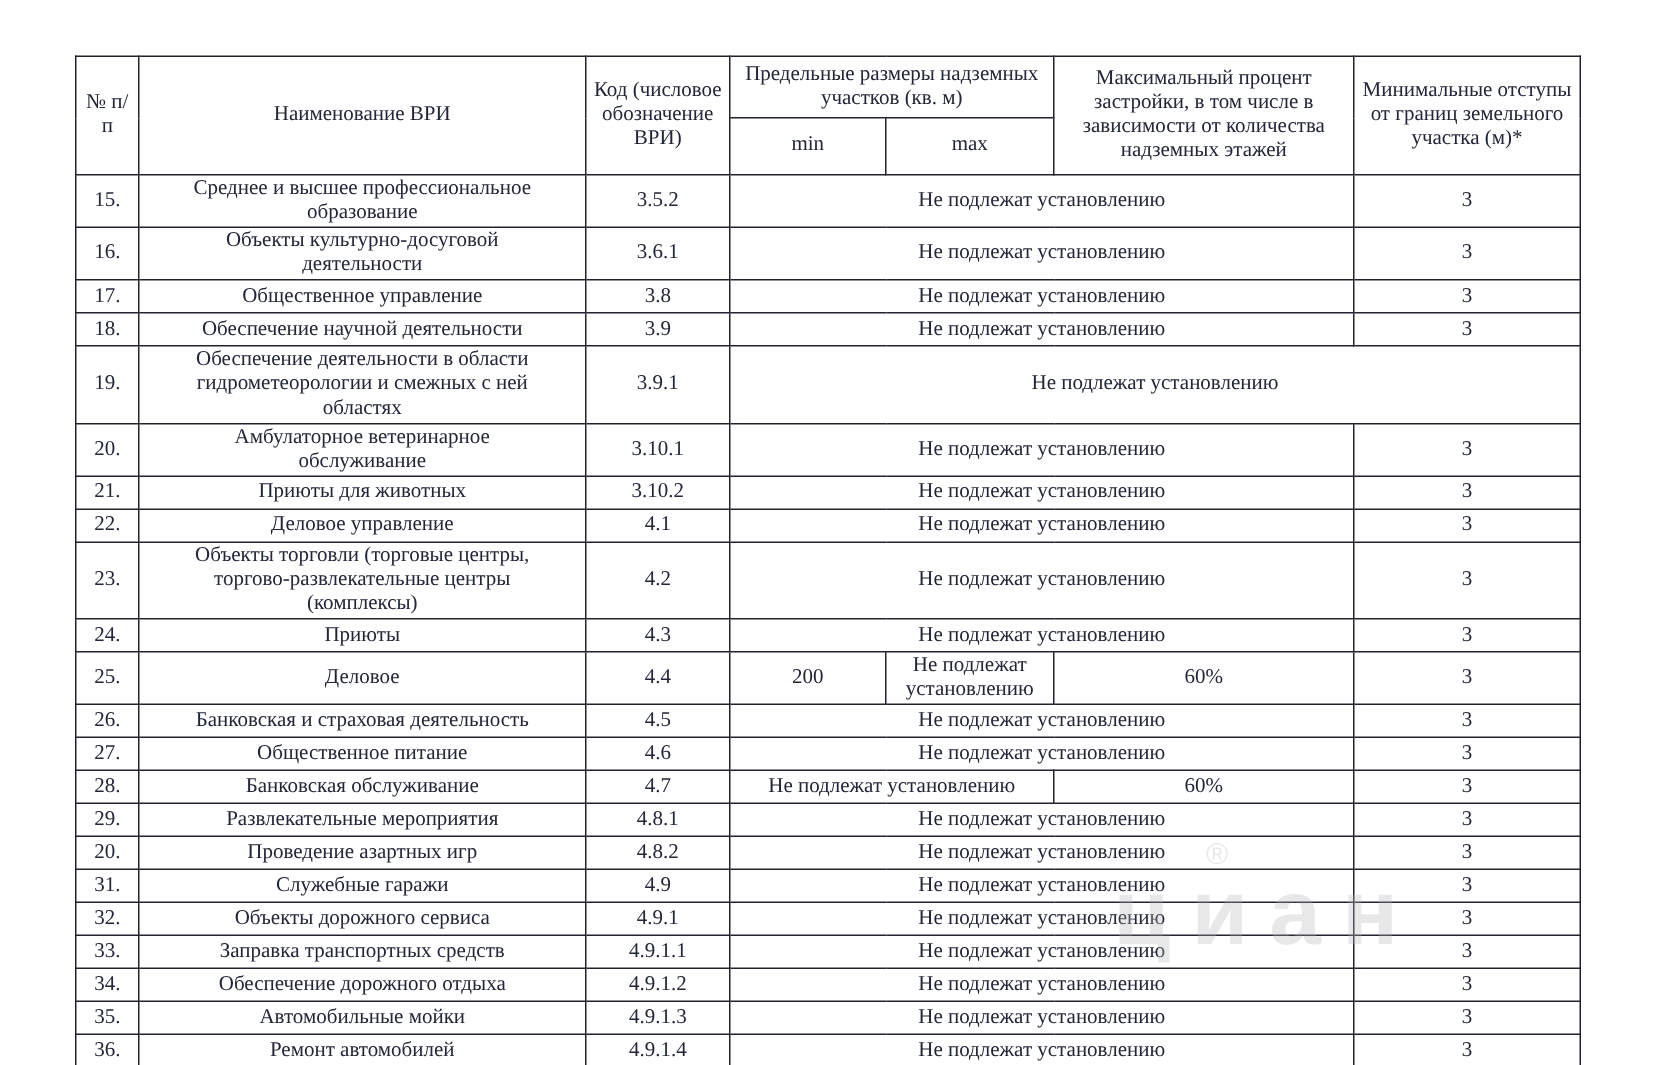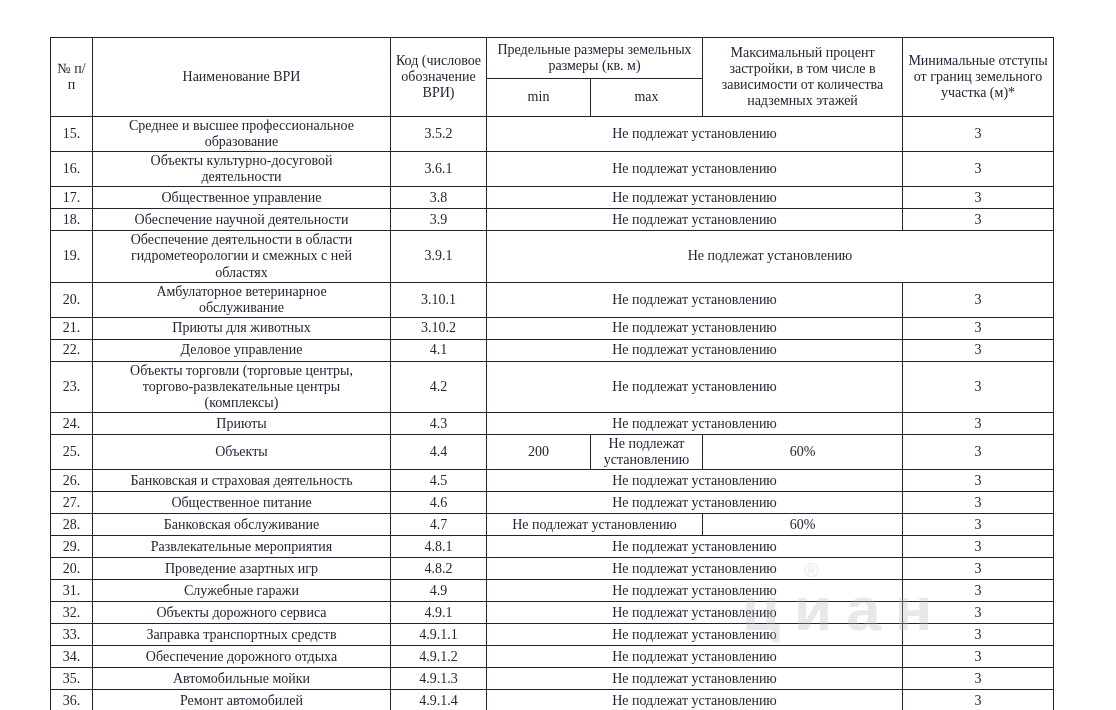--- a/index.html
+++ b/index.html
@@ -64,21 +64,21 @@
       <col style="width:104px">
       <col style="width:112px">
       <col style="width:200px">
       <col style="width:151px">
     </colgroup>
     <thead>
       <tr class="hr1">
         <th rowspan="2">№ п/п</th>
         <th rowspan="2">Наименование ВРИ</th>
         <th rowspan="2">Код (числовое обозначение ВРИ)</th>
-        <th colspan="2">Предельные размеры земельных размеры (кв. м)</th>
+        <th colspan="2">Предельные размеры надземных участков (кв. м)</th>
         <th rowspan="2">Максимальный процент застройки, в том числе в зависимости от количества надземных этажей</th>
         <th rowspan="2">Минимальные отступы от границ земельного участка (м)*</th>
       </tr>
       <tr class="hr2">
         <th>min</th>
         <th>max</th>
       </tr>
     </thead>
     <tbody>
         <tr>
@@ -145,21 +145,21 @@
         </tr>
         <tr>
           <td colspan="1">24.</td>
           <td colspan="1" class="name">Приюты</td>
           <td colspan="1">4.3</td>
           <td colspan="3">Не подлежат установлению</td>
           <td colspan="1">3</td>
         </tr>
         <tr>
           <td colspan="1">25.</td>
-          <td colspan="1" class="name">Объекты</td>
+          <td colspan="1" class="name">Деловое</td>
           <td colspan="1">4.4</td>
           <td colspan="1">200</td>
           <td colspan="1">Не подлежат установлению</td>
           <td colspan="1">60%</td>
           <td colspan="1">3</td>
         </tr>
         <tr>
           <td colspan="1">26.</td>
           <td colspan="1" class="name">Банковская и страховая деятельность</td>
           <td colspan="1">4.5</td>

